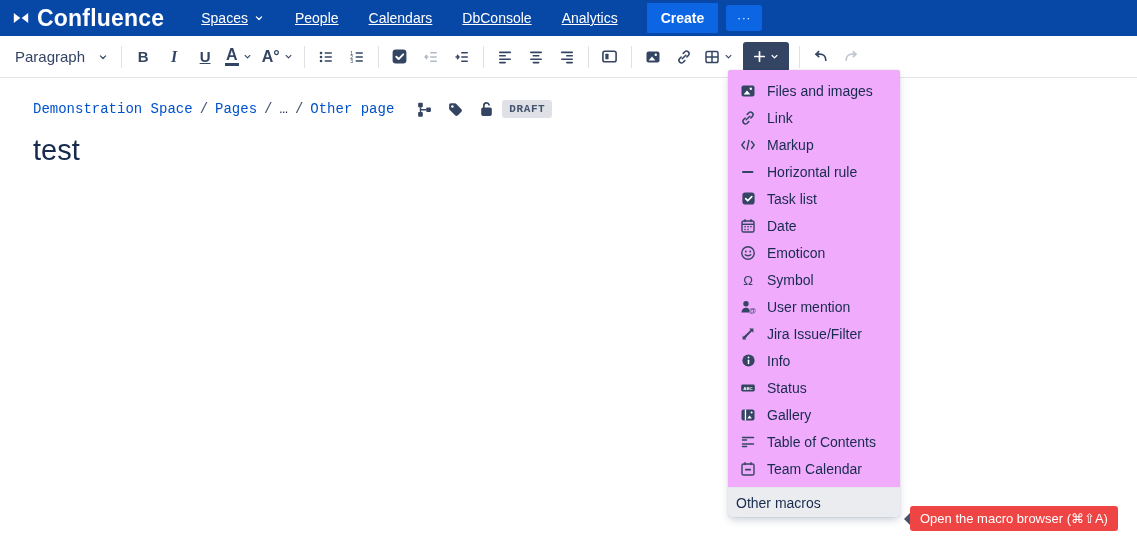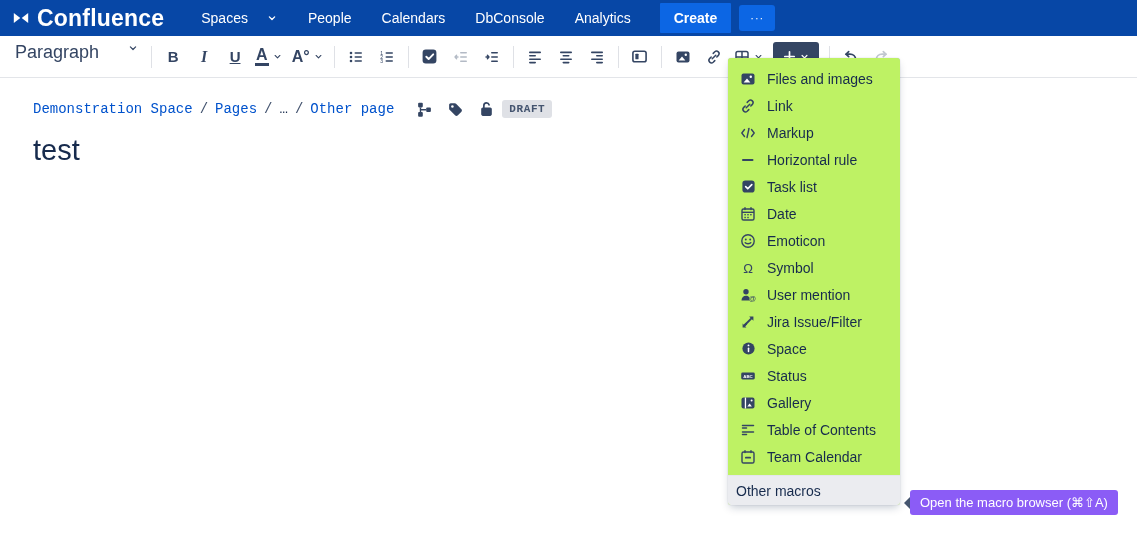--- a/index.html
+++ b/index.html
@@ -4,35 +4,35 @@
 <style>
   * { margin:0; padding:0; box-sizing:border-box; }
   html,body { width:1137px; height:556px; overflow:hidden; background:#fff;
     font-family:"Liberation Sans", sans-serif; }
 
   
   .navbar { height:36px; background:#0747A6; display:flex; align-items:center;
     padding:0 12px; color:#fff; }
   .logo { display:flex; align-items:center; gap:7px; margin-right:22px; }
   .logo-text { font-size:23px; font-weight:700; letter-spacing:.2px; }
-  .nav-item { font-size:14px; padding:0 15px; display:flex; align-items:center; gap:18px;
-    height:36px; cursor:pointer; white-space:nowrap; }
+  .nav-item { font-size:14px; padding:0 15px; display:flex; align-items:center; gap:5px;
+    height:36px; cursor:pointer; white-space:nowrap;text-decoration:underline; }
   .nav-btn { background:#0C66E4; border:none; color:#fff; font-size:14px; font-weight:700;
     border-radius:1px; padding:7px 14px; margin-left:14px; cursor:pointer;
     font-family:"Liberation Sans",sans-serif; }
   .nav-more { background:#0C66E4; border:none; color:#fff; border-radius:3px;
     padding:7px 11px; margin-left:8px; font-size:11px; letter-spacing:1px; cursor:pointer; }
 
   
   .toolbar { height:42px; background:#fff; border-bottom:1px solid #E3E5E9;
     display:flex; align-items:center; padding:0 13px; gap:1px; color:#344563; }
   .tbtn { min-width:30px; height:30px; display:flex; align-items:center; justify-content:center;
     border-radius:3px; color:#344563; cursor:pointer; font-size:15px; }
   .tsep { width:1px; height:22px; background:#DFE1E6; margin:0 5px; flex:none; }
-  .block-style { display:flex; align-items:flex-start; gap:28px; font-size:18px; padding:0 6px 0 2px;
+  .block-style { display:flex; align-items:center; gap:12px; font-size:15px; padding:0 6px 0 2px;
     height:30px; cursor:pointer; min-width:96px; }
   .b-bold { font-weight:700; }
   .b-italic { font-style:italic; font-weight:600; font-family:"Liberation Serif",serif; font-size:16px; }
   .b-under { font-weight:600; text-decoration:underline; }
   .combo { display:flex; align-items:center; gap:3px; padding:0 4px; height:30px; border-radius:3px;
     cursor:pointer; }
   .a-color { font-weight:600; border-bottom:3px solid #344563; line-height:1.05; padding:0 1px; }
   .a-style { font-weight:600; }
   .chev { display:flex; align-items:center; }
   .disabled { color:#B3BAC5; }
@@ -47,34 +47,34 @@
   .crumb-ellipsis { color:#172B4D; }
   .bc-icons { display:flex; align-items:center; gap:13px; margin-left:14px; }
   .bc-icon { width:18px; height:18px; display:flex; align-items:center; justify-content:center;
     cursor:pointer; color:#344563; }
   .draft-badge { background:#DFE1E6; color:#44546F; font-size:11px; font-weight:700;
     letter-spacing:.6px; border-radius:3px; padding:3px 7px; margin-left:0; }
   .page-title { font-size:29px; font-weight:500; color:#172B4D; margin-top:16px; cursor:text; }
   .editor-body { height:320px; }
 
   
-  .menu { position:absolute; left:728px; top:58px; width:172px; background:#bef264;
+  .menu { position:absolute; left:728px; top:70px; width:172px; background:#f0abfc;
     border-radius:3px; box-shadow:0 4px 8px -2px rgba(9,30,66,.25), 0 0 1px rgba(9,30,66,.31);
     padding-top:7px; z-index:20; }
   .mi { height:27px; display:flex; align-items:center; gap:11px; padding:0 12px;
     font-size:14px; color:#172B4D; cursor:pointer; white-space:nowrap; }
   .mi-icon { width:16px; height:16px; flex:none; display:flex; align-items:center;
     justify-content:center; color:#344563; }
   .menu-footer { margin-top:5px; border-top:1px solid #E4E6EB; }
   .menu-footer .mi-footer { background:#EBECF0; height:29px; display:flex; align-items:center;
     padding:0 8px; font-size:14px; color:#172B4D; cursor:pointer;
     border-radius:0 0 3px 3px; }
 
   
-  .tooltip { position:absolute; left:910px; top:490px; background:#8b5cf6; color:#fff;
+  .tooltip { position:absolute; left:910px; top:506px; background:#ef4444; color:#fff;
     font-size:13px; padding:5px 10px; border-radius:3px; z-index:30; white-space:nowrap;text-align:center; }
   .tooltip-arrow { position:absolute; left:-6px; top:7px; width:0; height:0;
     border-top:6px solid transparent; border-bottom:6px solid transparent;
     border-right:6px solid #44546E; }
 
   svg { display:block; }
 </style>
 </head>
 <body>
 
@@ -458,21 +458,21 @@
     <span>Jira Issue/Filter</span>
   </div>
   <div class="mi">
     <span class="mi-icon">
       <svg width="15" height="15" viewBox="0 0 16 16">
           <circle cx="8" cy="8" r="6.5" fill="#344563"></circle>
           <rect x="7.2" y="6.9" width="1.6" height="5" rx=".8" fill="#fff"></rect>
           <circle cx="8" cy="4.7" r="1" fill="#fff"></circle>
         </svg>
     </span>
-    <span>Space</span>
+    <span>Info</span>
   </div>
   <div class="mi">
     <span class="mi-icon">
       <svg width="16" height="16" viewBox="0 0 16 16">
           <rect x="1.2" y="4.6" width="13.6" height="6.8" rx="1.4" fill="#344563"></rect>
           <text x="8" y="9.9" text-anchor="middle" font-size="4.4" fill="#fff" font-family="Liberation Sans" font-weight="bold">ABC</text>
         </svg>
     </span>
     <span>Status</span>
   </div>

